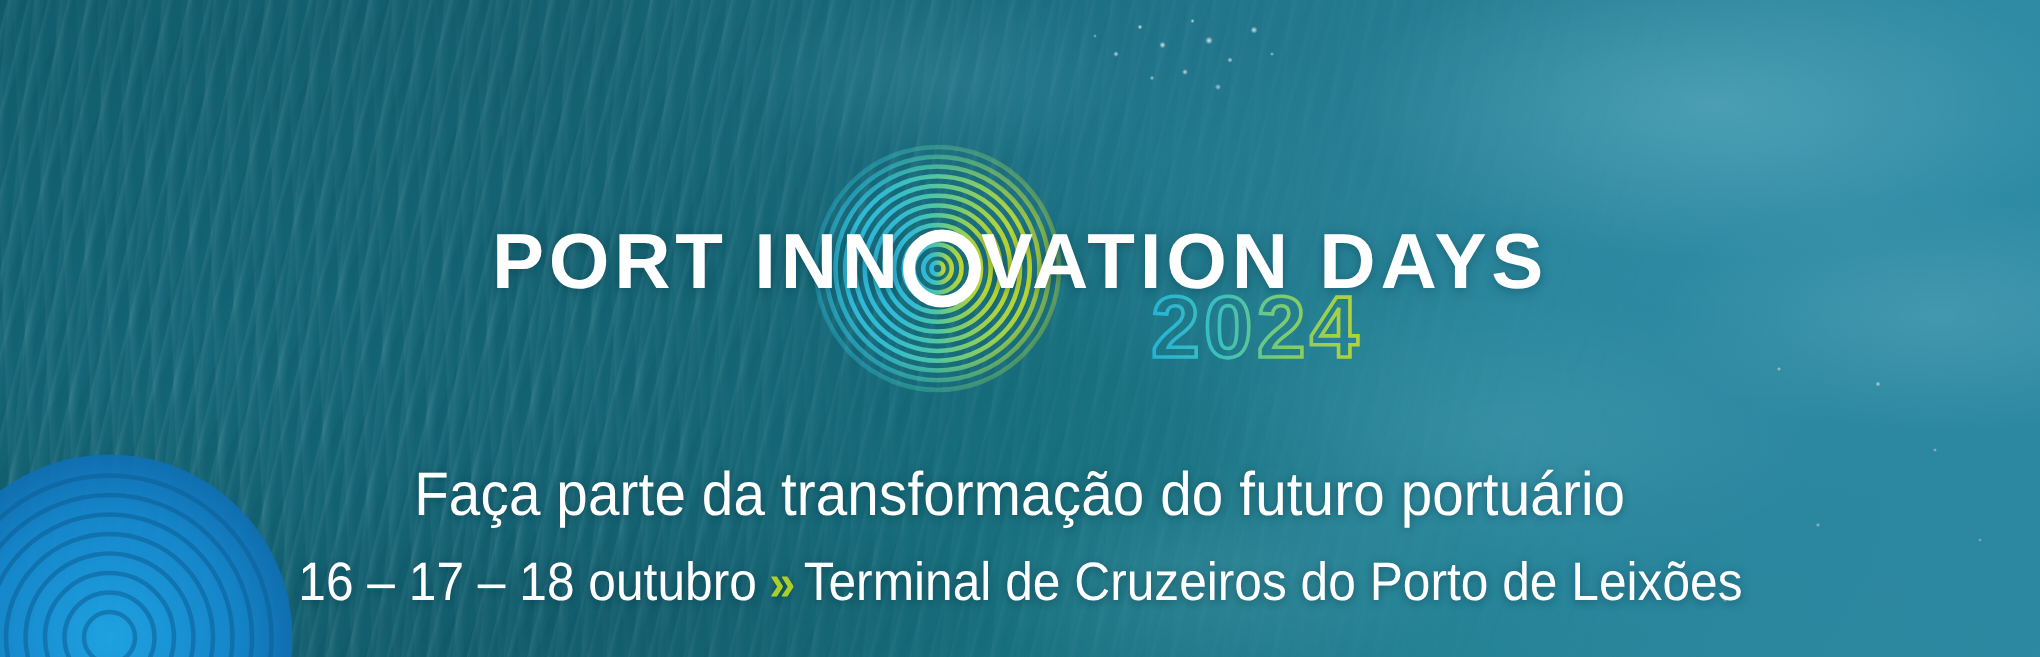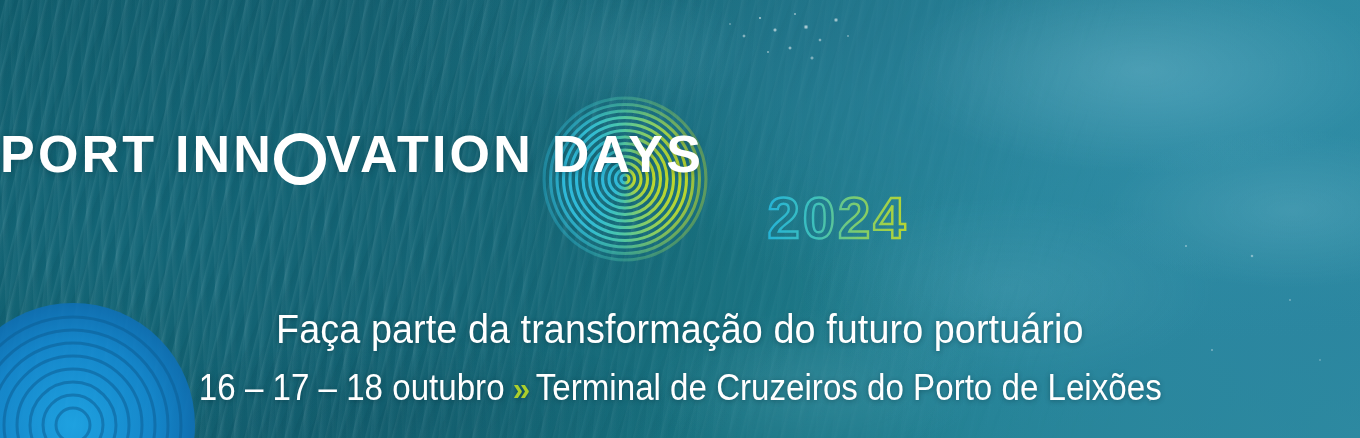--- a/index.html
+++ b/index.html
@@ -147,21 +147,22 @@
     top: 0;
     transform: translateX(-50%) translateX(-55px);
     width: 166px;
     height: 166px;
   }
 
   .wordmark {
     position: absolute;
     left: 0;
     right: 0;
-    top: 32px;
+    top: 53px;
+    text-align: center;
     color: #ffffff;
     font-family: "Liberation Sans", sans-serif;
     font-weight: 700;
     font-size: 52px;
     letter-spacing: 3.2px;
     line-height: 1;
     white-space: nowrap;
     text-shadow: 0 1px 7px rgba(2,38,50,.34);
   }
   .wordmark .ring-o {

